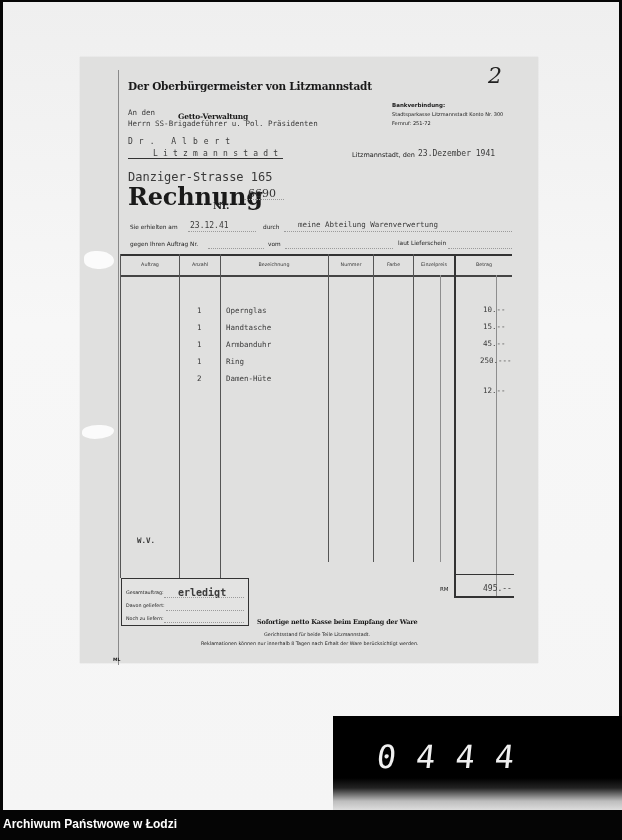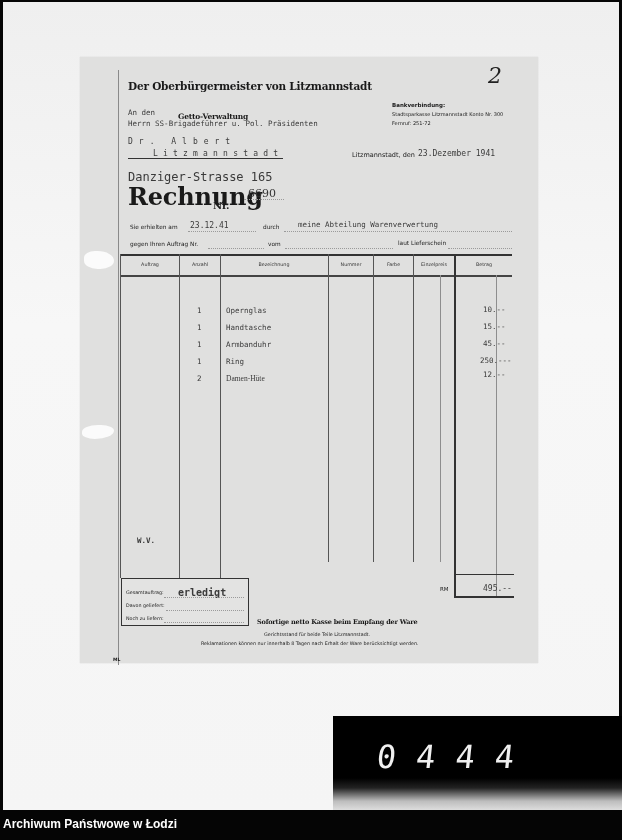--- a/index.html
+++ b/index.html
@@ -169,22 +169,22 @@
 
 <span class="mono qty" style="top:340px;">1</span>
 <span class="mono desc" style="top:340px;">Armbanduhr</span>
 <span class="mono amt" style="top:339px;">45.--</span>
 
 <span class="mono qty" style="top:357px;">1</span>
 <span class="mono desc" style="top:357px;">Ring</span>
 <span class="mono amt" style="top:356px;left:480px;">250.---</span>
 
 <span class="mono qty" style="top:374px;">2</span>
-<span class="mono desc" style="top:374px;font-family:Liberation Serif, serif;">Damen-Hüte</span>
-<span class="mono amt" style="top:370px;text-align:right;">12.--</span>
+<span class="mono desc" style="top:374px;">Damen-Hüte</span>
+<span class="mono amt" style="top:386px;text-align:right;">12.--</span>
 
 <span class="t mono wv">W.V.</span>
 
 <div class="sum-box"></div>
 <span class="t sum-l1">Gesamtauftrag:</span>
 <span class="t mono sum-v1">erledigt</span>
 <div class="dots" style="left:164px;top:597px;width:80px;"></div>
 <span class="t sum-l2">Davon geliefert:</span>
 <div class="dots" style="left:166px;top:610px;width:78px;"></div>
 <span class="t sum-l3">Noch zu liefern:</span>

